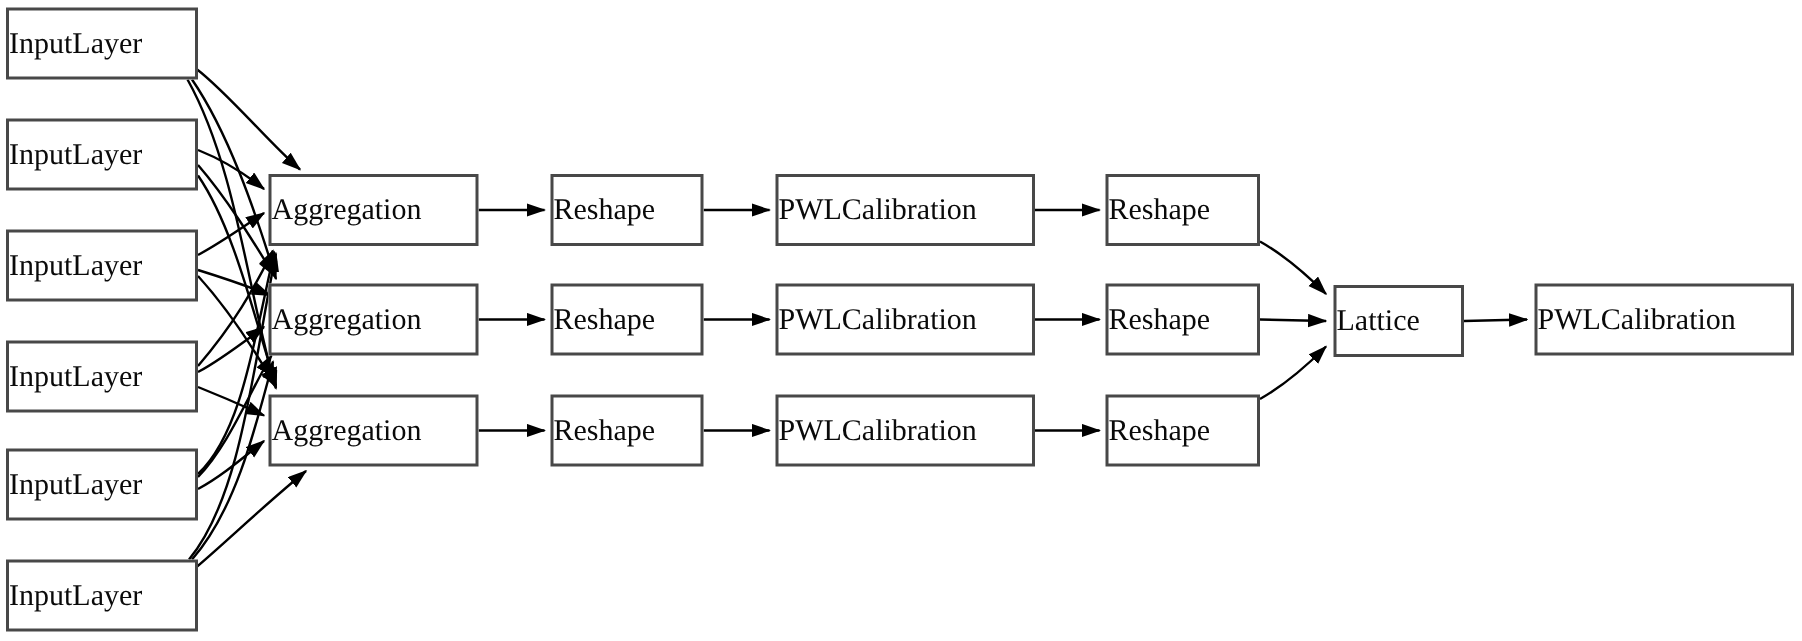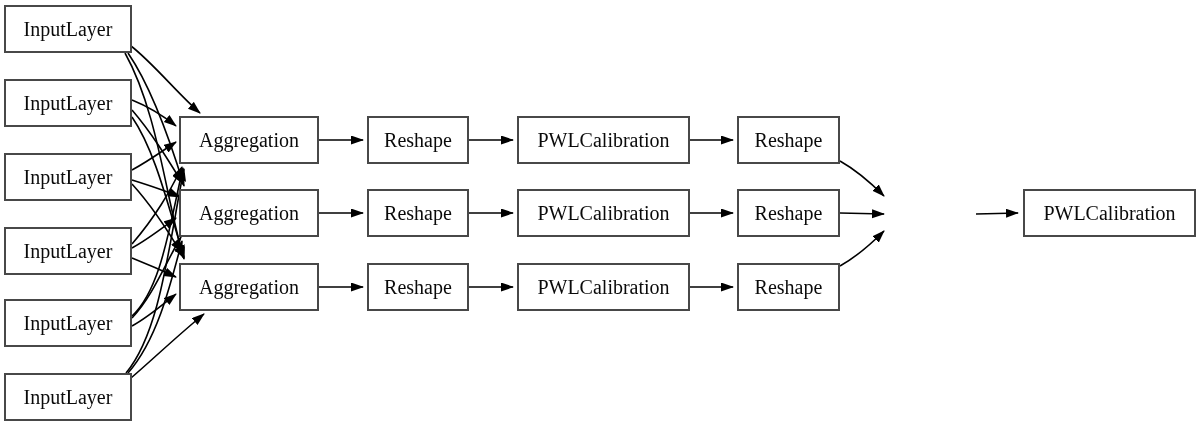--- a/index.html
+++ b/index.html
@@ -29,21 +29,21 @@
     height: 100%;
     z-index: 2;
   }
   .node {
     position: absolute;
     box-sizing: border-box;
     background: #ffffff;
     border: 2px solid #484848;
     display: flex;
     align-items: center;
-    justify-content: center;
+    justify-content: flex-start;
   }
   .node-label {
     font-size: 20px;
     color: #0a0a0a;
     white-space: nowrap;
     line-height: 1;
   }
   .edge-path {
     fill: none;
     stroke-width: 1.6px;
@@ -141,17 +141,20 @@
       </div>
       <div class="node" style="left: 737px; top: 116px; width: 103px; height: 48px; background: rgb(255, 255, 255); border-color: rgb(72, 72, 72);">
         <span class="node-label" style="color: rgb(10, 10, 10);">Reshape</span>
       </div>
       <div class="node" style="left: 737px; top: 189px; width: 103px; height: 48px; background: rgb(255, 255, 255); border-color: rgb(72, 72, 72);">
         <span class="node-label" style="color: rgb(10, 10, 10);">Reshape</span>
       </div>
       <div class="node" style="left: 737px; top: 263px; width: 103px; height: 48px; background: rgb(255, 255, 255); border-color: rgb(72, 72, 72);">
         <span class="node-label" style="color: rgb(10, 10, 10);">Reshape</span>
       </div>
+      <div class="node" style="left: 889px; top: 190px; width: 87px; height: 48px; background: rgb(255, 255, 255); border-color: rgb(72, 72, 72);">
+        <span class="node-label" style="color: rgb(10, 10, 10);">Lattice</span>
+      </div>
       <div class="node" style="left: 1023px; top: 189px; width: 173px; height: 48px; background: rgb(255, 255, 255); border-color: rgb(72, 72, 72);">
         <span class="node-label" style="color: rgb(10, 10, 10);">PWLCalibration</span>
       </div>
     </div>
 </div>
 
 </body></html>

